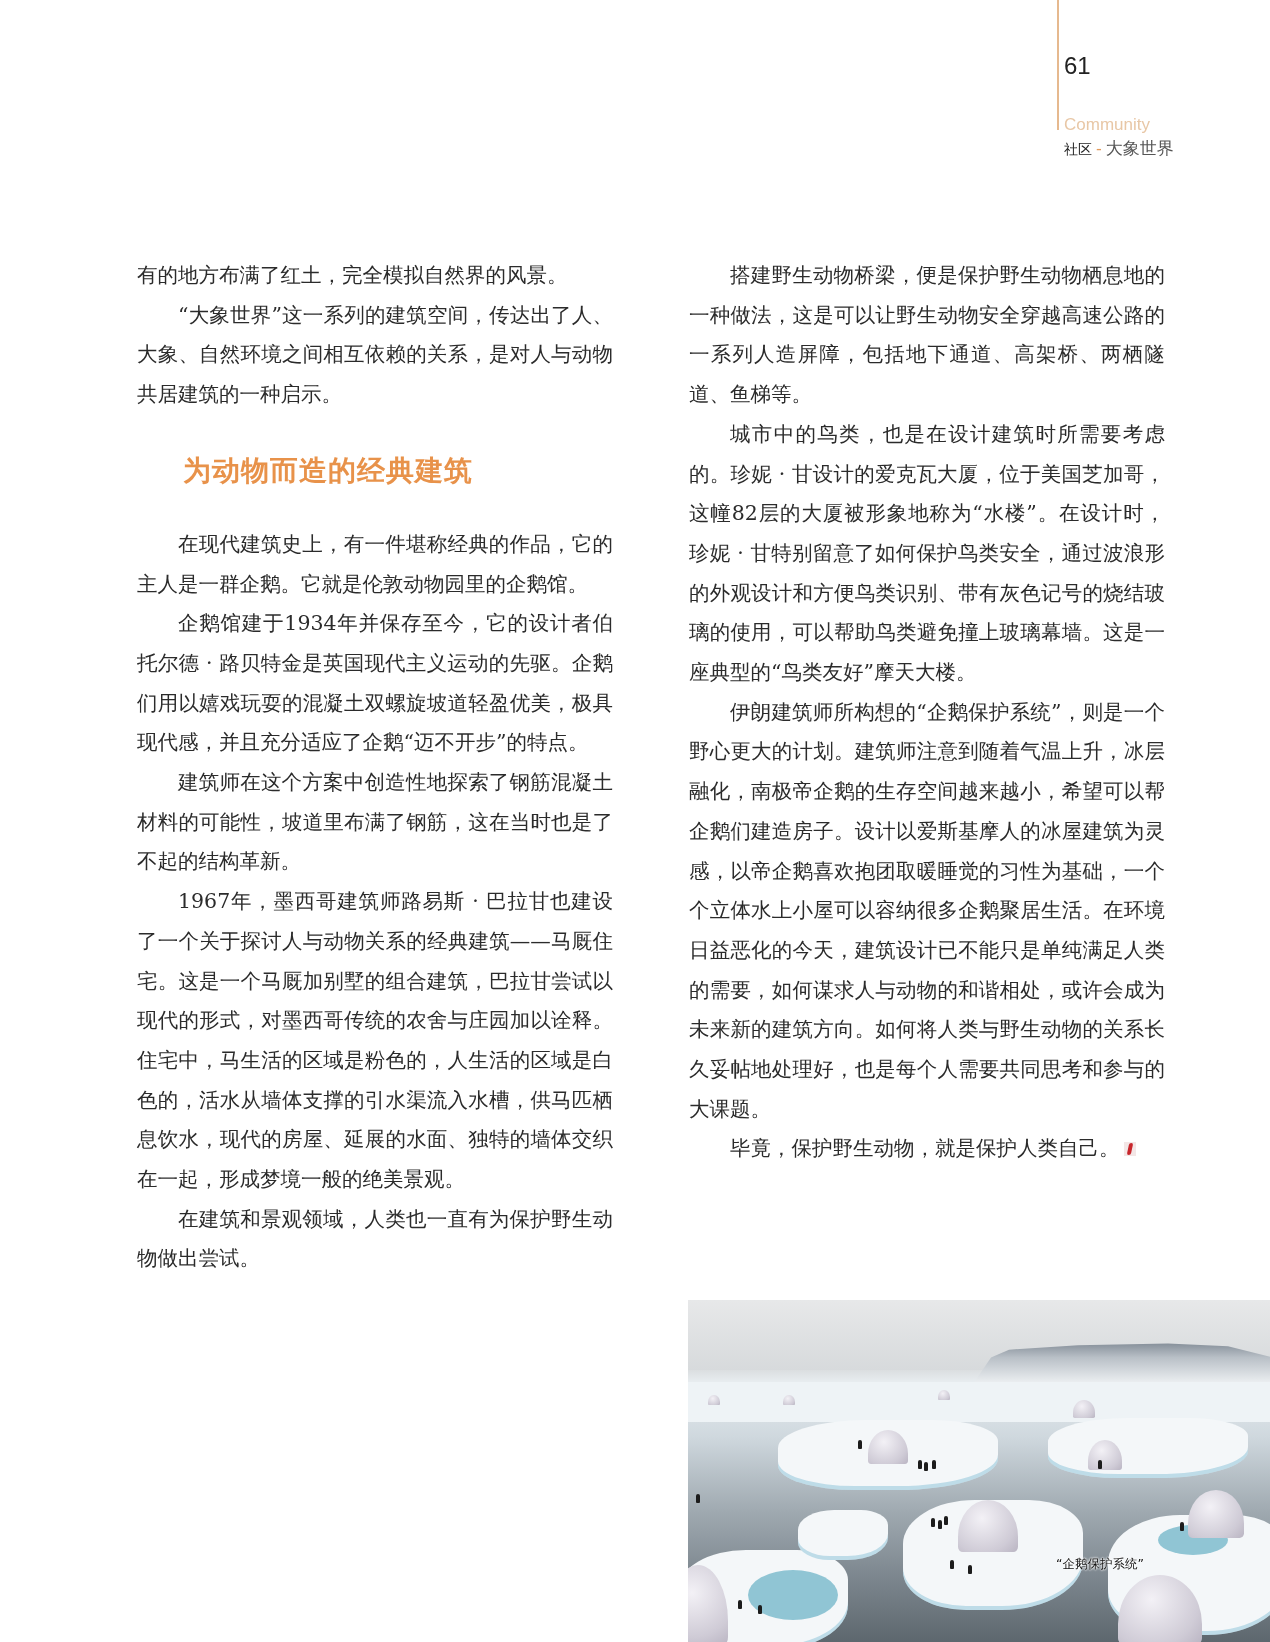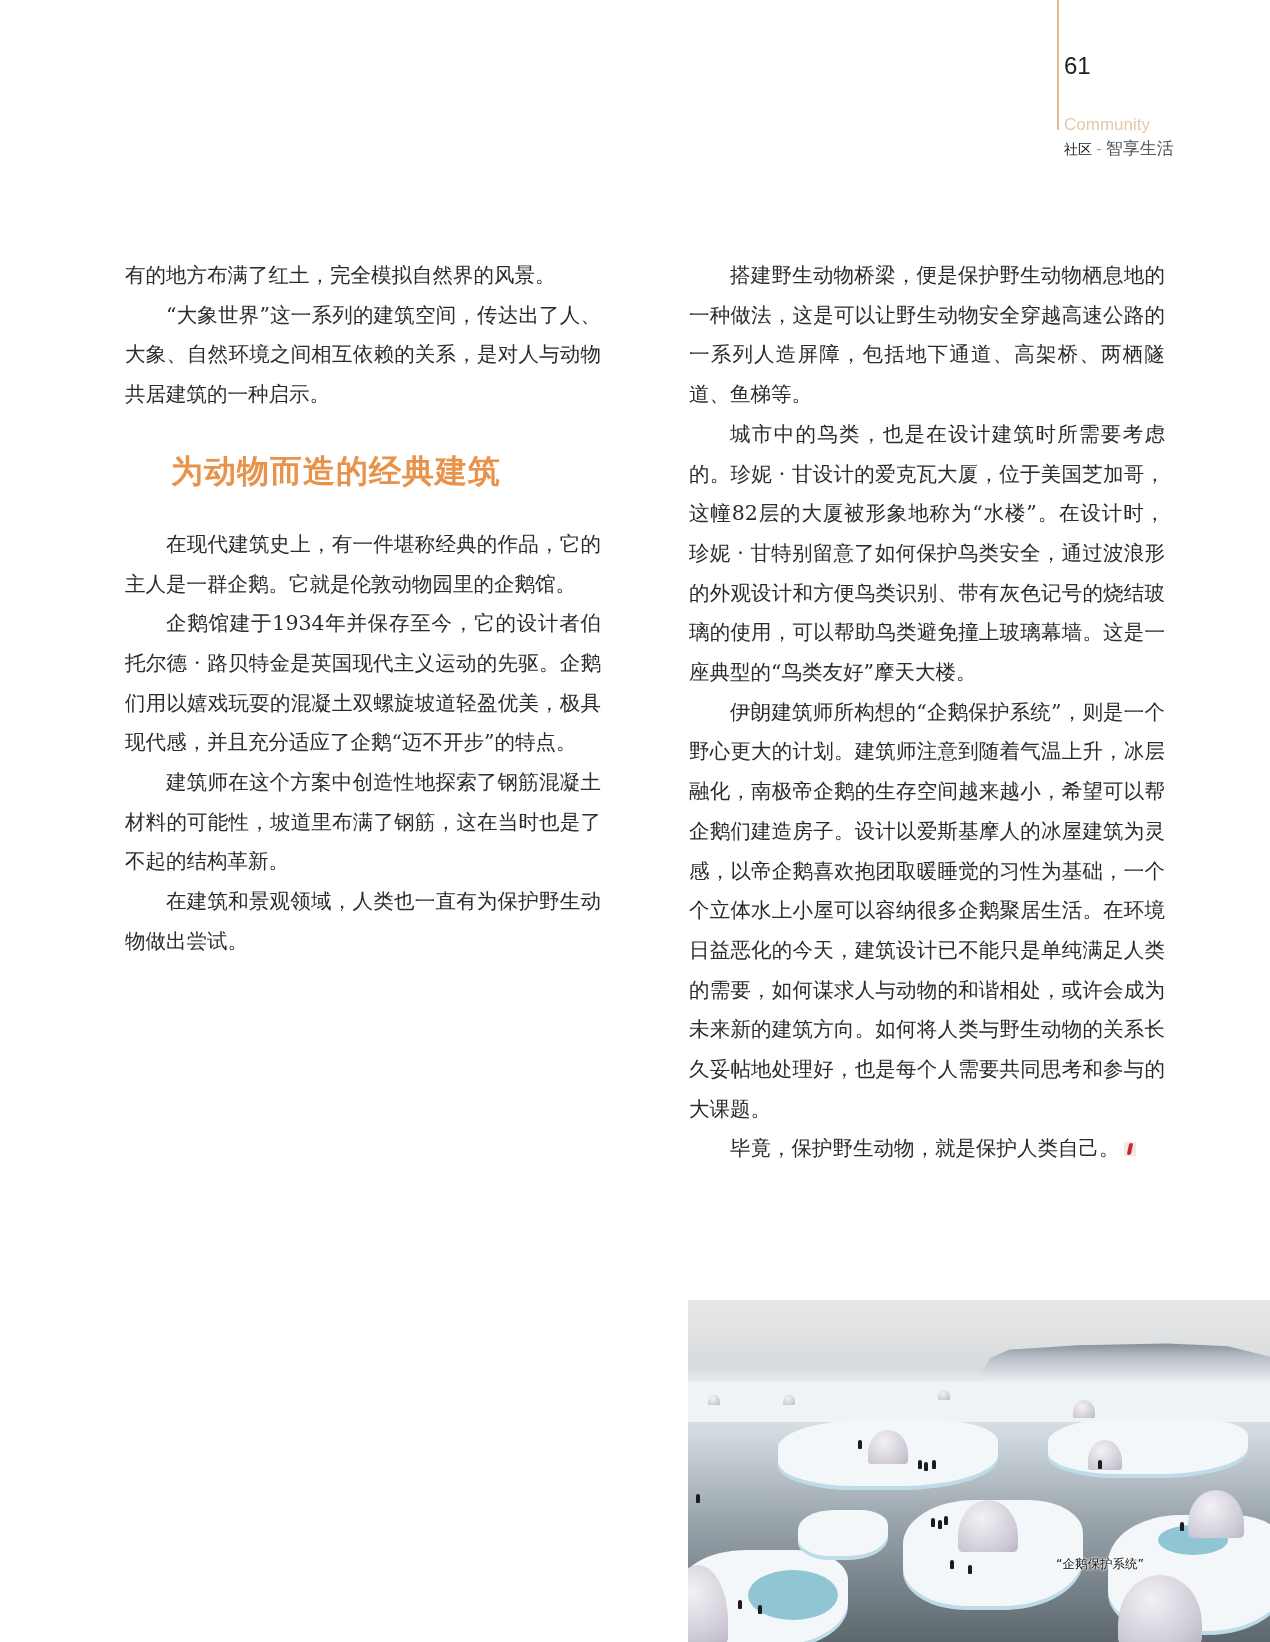--- a/index.html
+++ b/index.html
@@ -8,25 +8,25 @@
   .rule { position: absolute; left: 1057px; top: 0; width: 2px; height: 130px; background: #e6b98f; }
   .header { position: absolute; left: 1064px; top: 52px; }
   .page-num { font-family: "Liberation Sans", "DejaVu Sans", sans-serif; font-size: 24px; color: #222; line-height: 28px; }
   .community { font-family: "Liberation Sans", "DejaVu Sans", sans-serif; font-size: 17px; color: #e8c7a6; line-height: 18px; margin-top: 36px; }
   .section-line { font-family: "DejaVu Sans", sans-serif; line-height: 28px; white-space: nowrap; }
   .sec-cn { font-size: 14px; color: #222; }
   .sec-dash { font-size: 16px; color: #e39a5a; margin: 0 4px; }
   .sec-sub { font-size: 17px; color: #555; }
 
   .col { position: absolute; width: 476px; font-size: 20.5px; line-height: 39.7px; }
-  .col-left { left: 125px; top: 256px; }
+  .col-left { left: 137px; top: 256px; }
   .col-right { left: 689px; top: 256px; }
   .col p { margin: 0; text-align: justify; text-align-last: left; }
   .col p.indent { text-indent: 2em; }
-  .heading { font-family: "DejaVu Sans", sans-serif; color: #e8924a; font-size: 32px;
+  .heading { font-family: "DejaVu Sans", sans-serif; color: #e8924a; font-size: 28px;
              margin: 0; padding-left: 46px; letter-spacing: 1px; }
   .h1 { margin-top: 36px; margin-bottom: 34px; line-height: 40px; }
   .h2 { margin-top: 36px; margin-bottom: 34px; line-height: 40px; }
   .end-mark { display: inline-block; width: 12px; height: 14px; background: #f3e6e6; position: relative; vertical-align: -1px; margin-left: 4px; }
   .end-mark::after { content: ""; position: absolute; left: 4px; top: 1px; width: 4px; height: 12px; background: #c8262c; border-radius: 2px; transform: skewX(-12deg); }
 
   .photo { position: absolute; left: 688px; top: 1300px; width: 582px; height: 342px; overflow: hidden;
            background: linear-gradient(180deg, #e4e6e7 0%, #d9dcde 20%, #e8edf0 24%, #cfd8de 40%, #9fa9b0 62%, #7e8890 80%, #5d676e 100%); }
   .photo .sky { position: absolute; left: 0; top: 0; width: 100%; height: 70px; background: linear-gradient(180deg, #e7e8e9, #d7dadc); }
   .photo .mountain { position: absolute; left: 285px; top: 40px; width: 300px; height: 44px;
@@ -41,31 +41,32 @@
 </style>
 </head>
 <body>
 
 <div class="rule"></div>
 
 <div class="header">
   <div class="page-num">61</div>
   <div class="community">Community</div>
   <div class="section-line">
-    <span class="sec-cn">社区</span><span class="sec-dash">-</span><span class="sec-sub">智享生活</span>
+    <span class="sec-cn">社区</span><span class="sec-dash">-</span><span class="sec-sub">大象世界</span>
   </div>
 </div>
 
 <div class="col col-left">
   <p>有的地方布满了红土，完全模拟自然界的风景。</p>
   <p class="indent">“大象世界”这一系列的建筑空间，传达出了人、大象、自然环境之间相互依赖的关系，是对人与动物共居建筑的一种启示。</p>
   <h2 class="heading h1">为动物而造的经典建筑</h2>
   <p class="indent">在现代建筑史上，有一件堪称经典的作品，它的主人是一群企鹅。它就是伦敦动物园里的企鹅馆。</p>
   <p class="indent">企鹅馆建于1934年并保存至今，它的设计者伯托尔德 · 路贝特金是英国现代主义运动的先驱。企鹅们用以嬉戏玩耍的混凝土双螺旋坡道轻盈优美，极具现代感，并且充分适应了企鹅“迈不开步”的特点。</p>
   <p class="indent">建筑师在这个方案中创造性地探索了钢筋混凝土材料的可能性，坡道里布满了钢筋，这在当时也是了不起的结构革新。</p>
+  <p class="indent">1967年，墨西哥建筑师路易斯 · 巴拉甘也建设了一个关于探讨人与动物关系的经典建筑——马厩住宅。这是一个马厩加别墅的组合建筑，巴拉甘尝试以现代的形式，对墨西哥传统的农舍与庄园加以诠释。住宅中，马生活的区域是粉色的，人生活的区域是白色的，活水从墙体支撑的引水渠流入水槽，供马匹栖息饮水，现代的房屋、延展的水面、独特的墙体交织在一起，形成梦境一般的绝美景观。</p>
   <p class="indent">在建筑和景观领域，人类也一直有为保护野生动物做出尝试。</p>
 </div>
 
 <div class="col col-right">
   <p class="indent">搭建野生动物桥梁，便是保护野生动物栖息地的一种做法，这是可以让野生动物安全穿越高速公路的一系列人造屏障，包括地下通道、高架桥、两栖隧道、鱼梯等。</p>
   <p class="indent">城市中的鸟类，也是在设计建筑时所需要考虑的。珍妮 · 甘设计的爱克瓦大厦，位于美国芝加哥，这幢82层的大厦被形象地称为“水楼”。在设计时，珍妮 · 甘特别留意了如何保护鸟类安全，通过波浪形的外观设计和方便鸟类识别、带有灰色记号的烧结玻璃的使用，可以帮助鸟类避免撞上玻璃幕墙。这是一座典型的“鸟类友好”摩天大楼。</p>
   <p class="indent">伊朗建筑师所构想的“企鹅保护系统”，则是一个野心更大的计划。建筑师注意到随着气温上升，冰层融化，南极帝企鹅的生存空间越来越小，希望可以帮企鹅们建造房子。设计以爱斯基摩人的冰屋建筑为灵感，以帝企鹅喜欢抱团取暖睡觉的习性为基础，一个个立体水上小屋可以容纳很多企鹅聚居生活。在环境日益恶化的今天，建筑设计已不能只是单纯满足人类的需要，如何谋求人与动物的和谐相处，或许会成为未来新的建筑方向。如何将人类与野生动物的关系长久妥帖地处理好，也是每个人需要共同思考和参与的大课题。</p>
   <p class="indent"><span>毕竟，保护野生动物，就是保护人类自己。</span><span class="end-mark"></span></p>
 </div>
 

